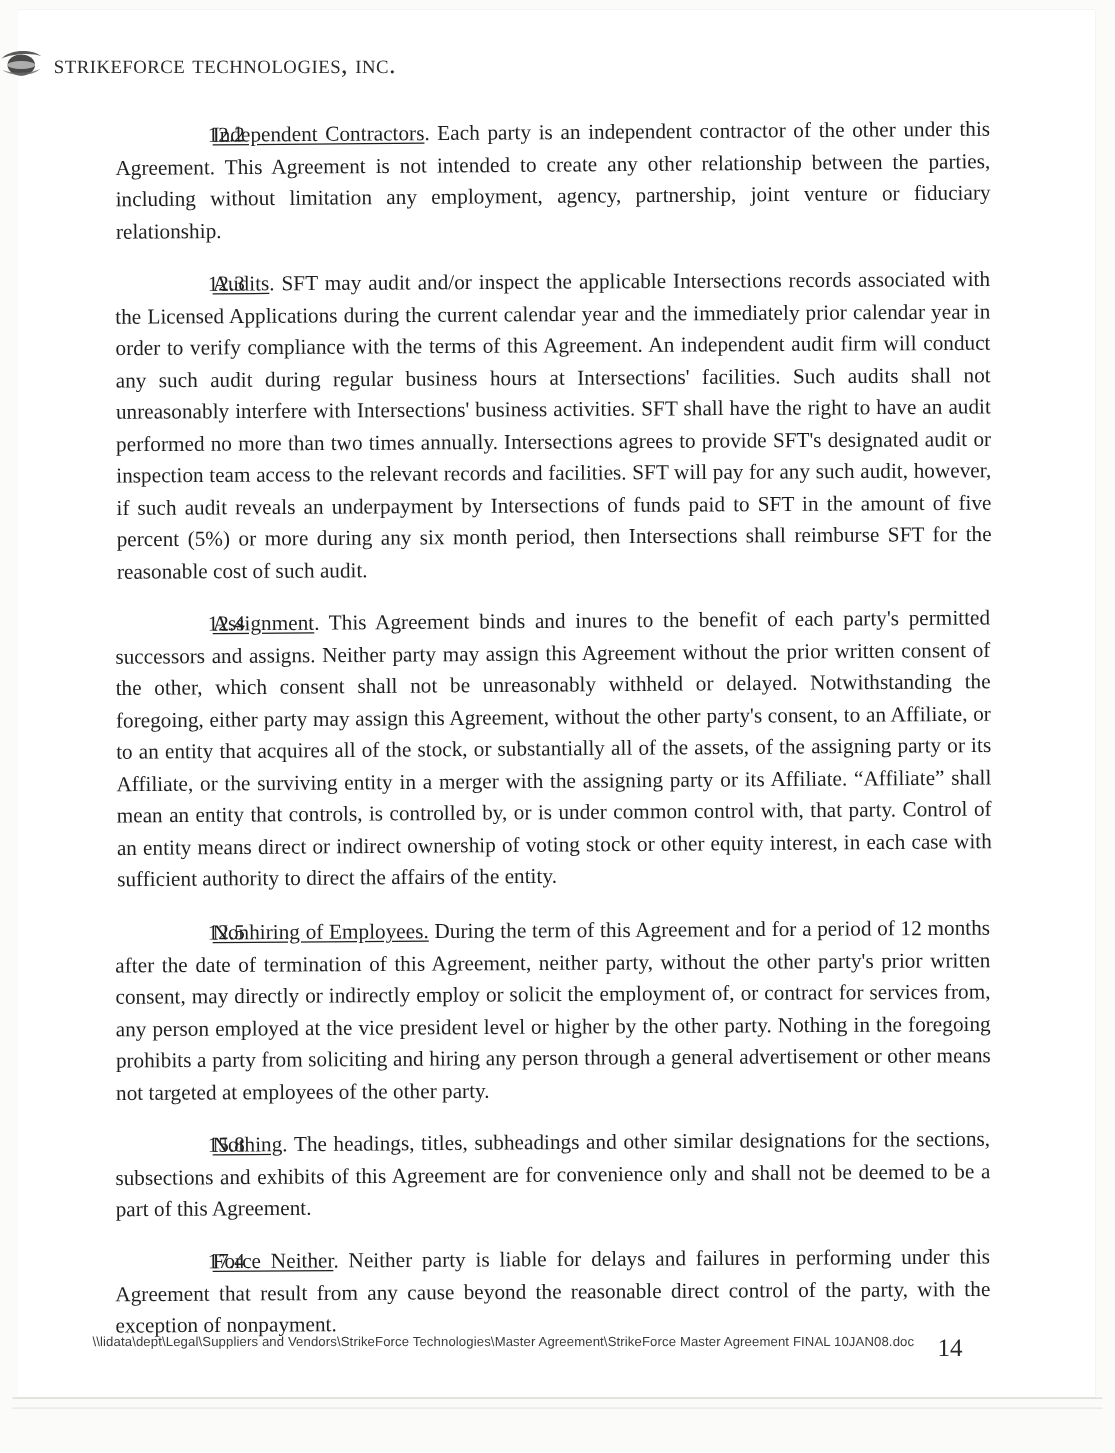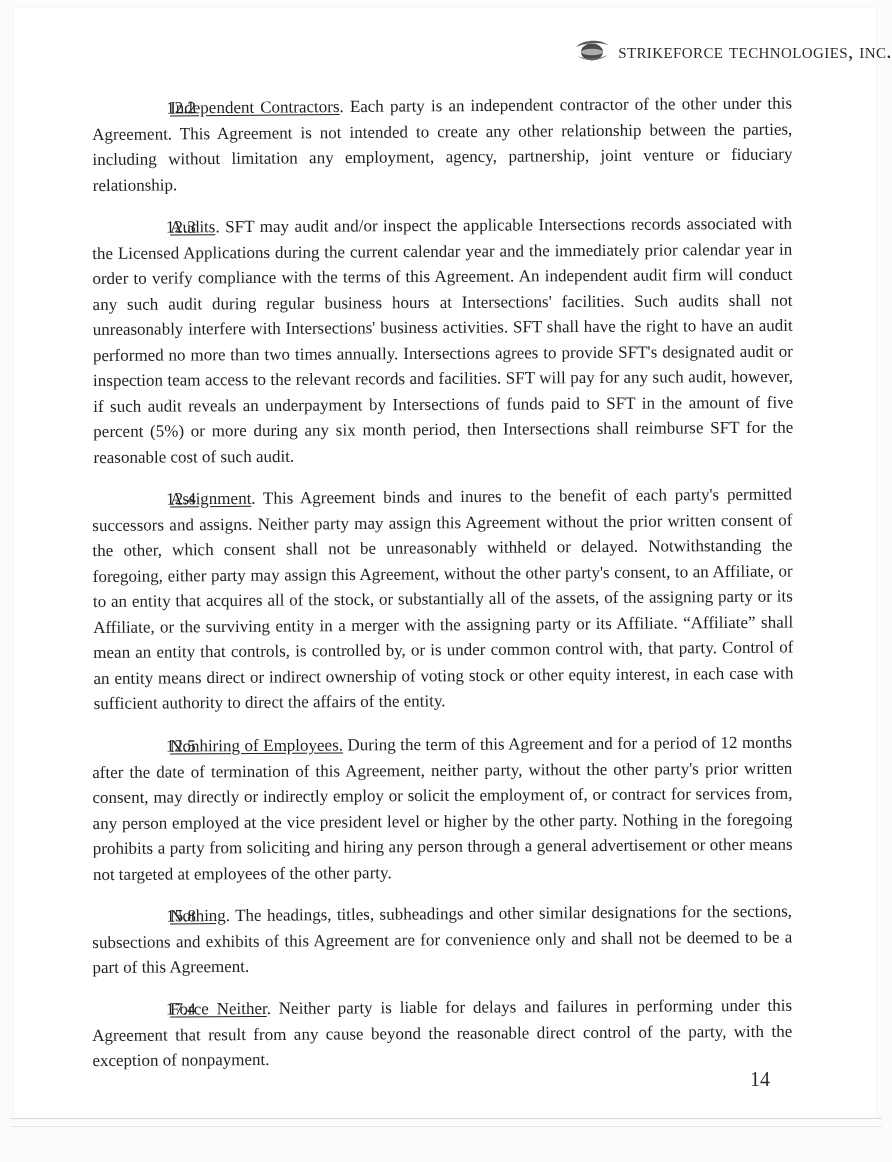--- a/index.html
+++ b/index.html
@@ -49,21 +49,21 @@
     height: 1px;
     background: #e6e6e2;
   }
 
   
   .letterhead {
     position: absolute;
     left: 0;
     top: 38px;
     width: 892px;
-    text-align: right;
+    text-align: left;
     white-space: nowrap;
   }
   .letterhead .logo-mark {
     display: inline-block;
     vertical-align: middle;
     width: 34px;
     height: 26px;
     margin-right: 9px;
     position: relative;
   }
@@ -171,14 +171,15 @@
     <p class="para skew-a">
       <span class="num">15.8</span><span class="heading">Nothing</span><span>.  The headings, titles, subheadings and other similar designations for the sections, subsections and exhibits of this Agreement are for convenience only and shall not be deemed to be a part of this Agreement.</span>
     </p>
 
     <p class="para skew-b">
       <span class="num">17.4</span><span class="heading">Force Neither</span><span>.  Neither party is liable for delays and failures in performing under this Agreement that result from any cause beyond the reasonable direct control of the party, with the exception of nonpayment.</span>
     </p>
 
   </div>
 
+  <div class="footer-path">\\lidata\dept\Legal\Suppliers and Vendors\StrikeForce Technologies\Master Agreement\StrikeForce Master Agreement FINAL 10JAN08.doc</div>
   <div class="page-number">14</div>
 </div>
 
 </body></html>

